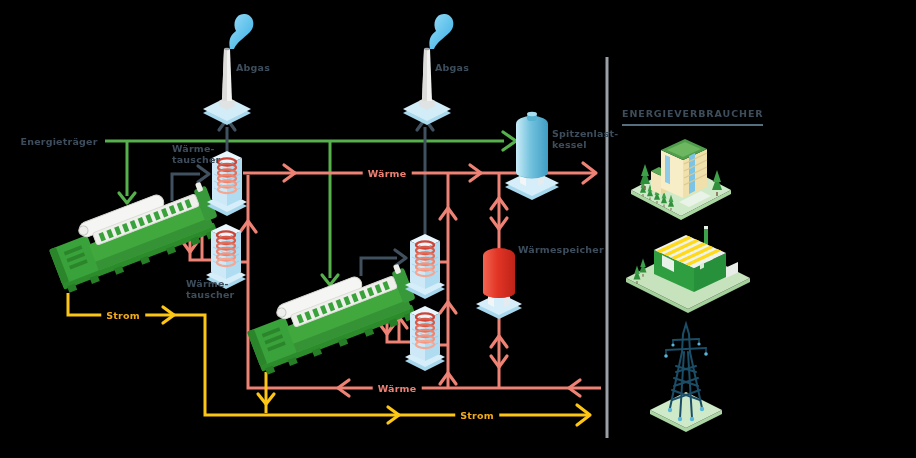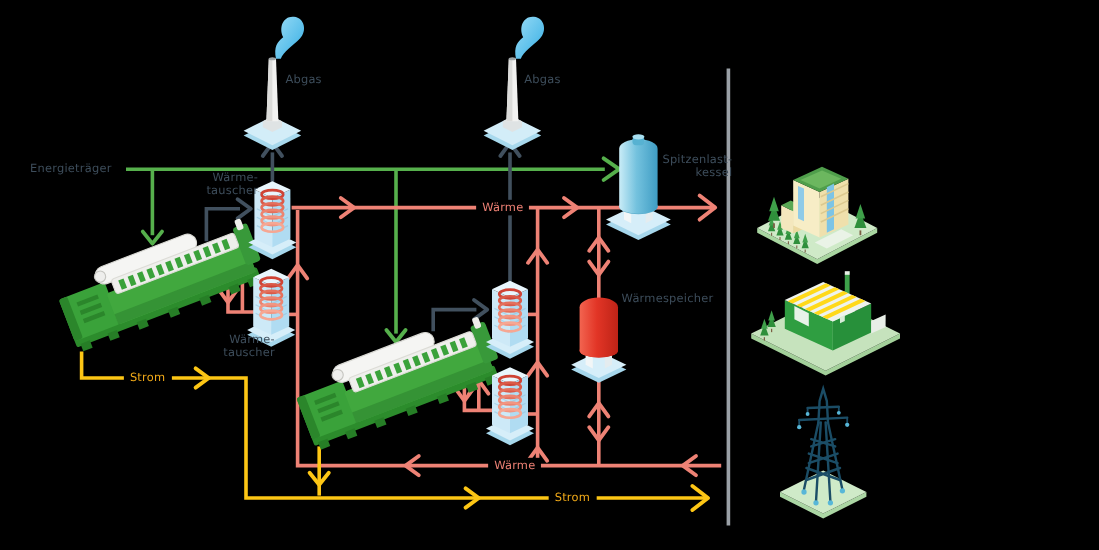--- a/index.html
+++ b/index.html
@@ -1,24 +1,24 @@
 <!DOCTYPE html>
 <html><head>
 <meta charset="utf-8">
 <style>
   html,body{margin:0;padding:0;background:#000;}
   #stage{position:relative;width:916px;height:458px;background:#000;overflow:hidden;
          font-family:"DejaVu Sans","Liberation Sans",sans-serif;}
   #draw{position:absolute;left:0;top:0;z-index:1;}
-  .lbl{position:absolute;z-index:2;font-weight:normal;font-size:9.5px;letter-spacing:.2px;
+  .lbl{position:absolute;z-index:2;font-weight:bold;font-size:9.5px;letter-spacing:.2px;
        color:#3d4d5b;white-space:nowrap;}
   .ctr{transform:translate(-50%,-50%);}
   .online{background:#000;padding:1px 5px;}
-  .two{line-height:10.5px;text-align:right;}
-  .heat{color:#ed8074;margin-left:32px;}
+  .two{line-height:10.5px;}
+  .heat{color:#ed8074;}
   .power{color:#f3ab18;}
   .hdr{font-size:9.5px;letter-spacing:.9px;color:#3d4d5b;border-bottom:2px solid #54707e;
        padding-bottom:5px;}
   .ln{fill:none;stroke-width:3;}
   .ch{fill:none;stroke-width:3.2;stroke-linecap:round;stroke-linejoin:round;}
   .g{stroke:#56b04c;} .d{stroke:#41505e;} .r{stroke:#ee8275;} .y{stroke:#fdc615;}
 </style>
 </head>
 <body>
 
@@ -290,14 +290,15 @@
 </div>
 
 <div class="lbl" style="left:518px;top:244px;">Wärmespeicher</div>
 
 <div class="lbl ctr online heat" style="left:387px;top:173px;">Wärme</div>
 <div class="lbl ctr online heat" style="left:397px;top:388px;">Wärme</div>
 
 <div class="lbl ctr online power" style="left:123px;top:315px;">Strom</div>
 <div class="lbl ctr online power" style="left:477px;top:415px;">Strom</div>
 
+<div class="lbl hdr" style="left:622px;top:108px;">ENERGIEVERBRAUCHER</div>
 
 </div>
 
 </body></html>

